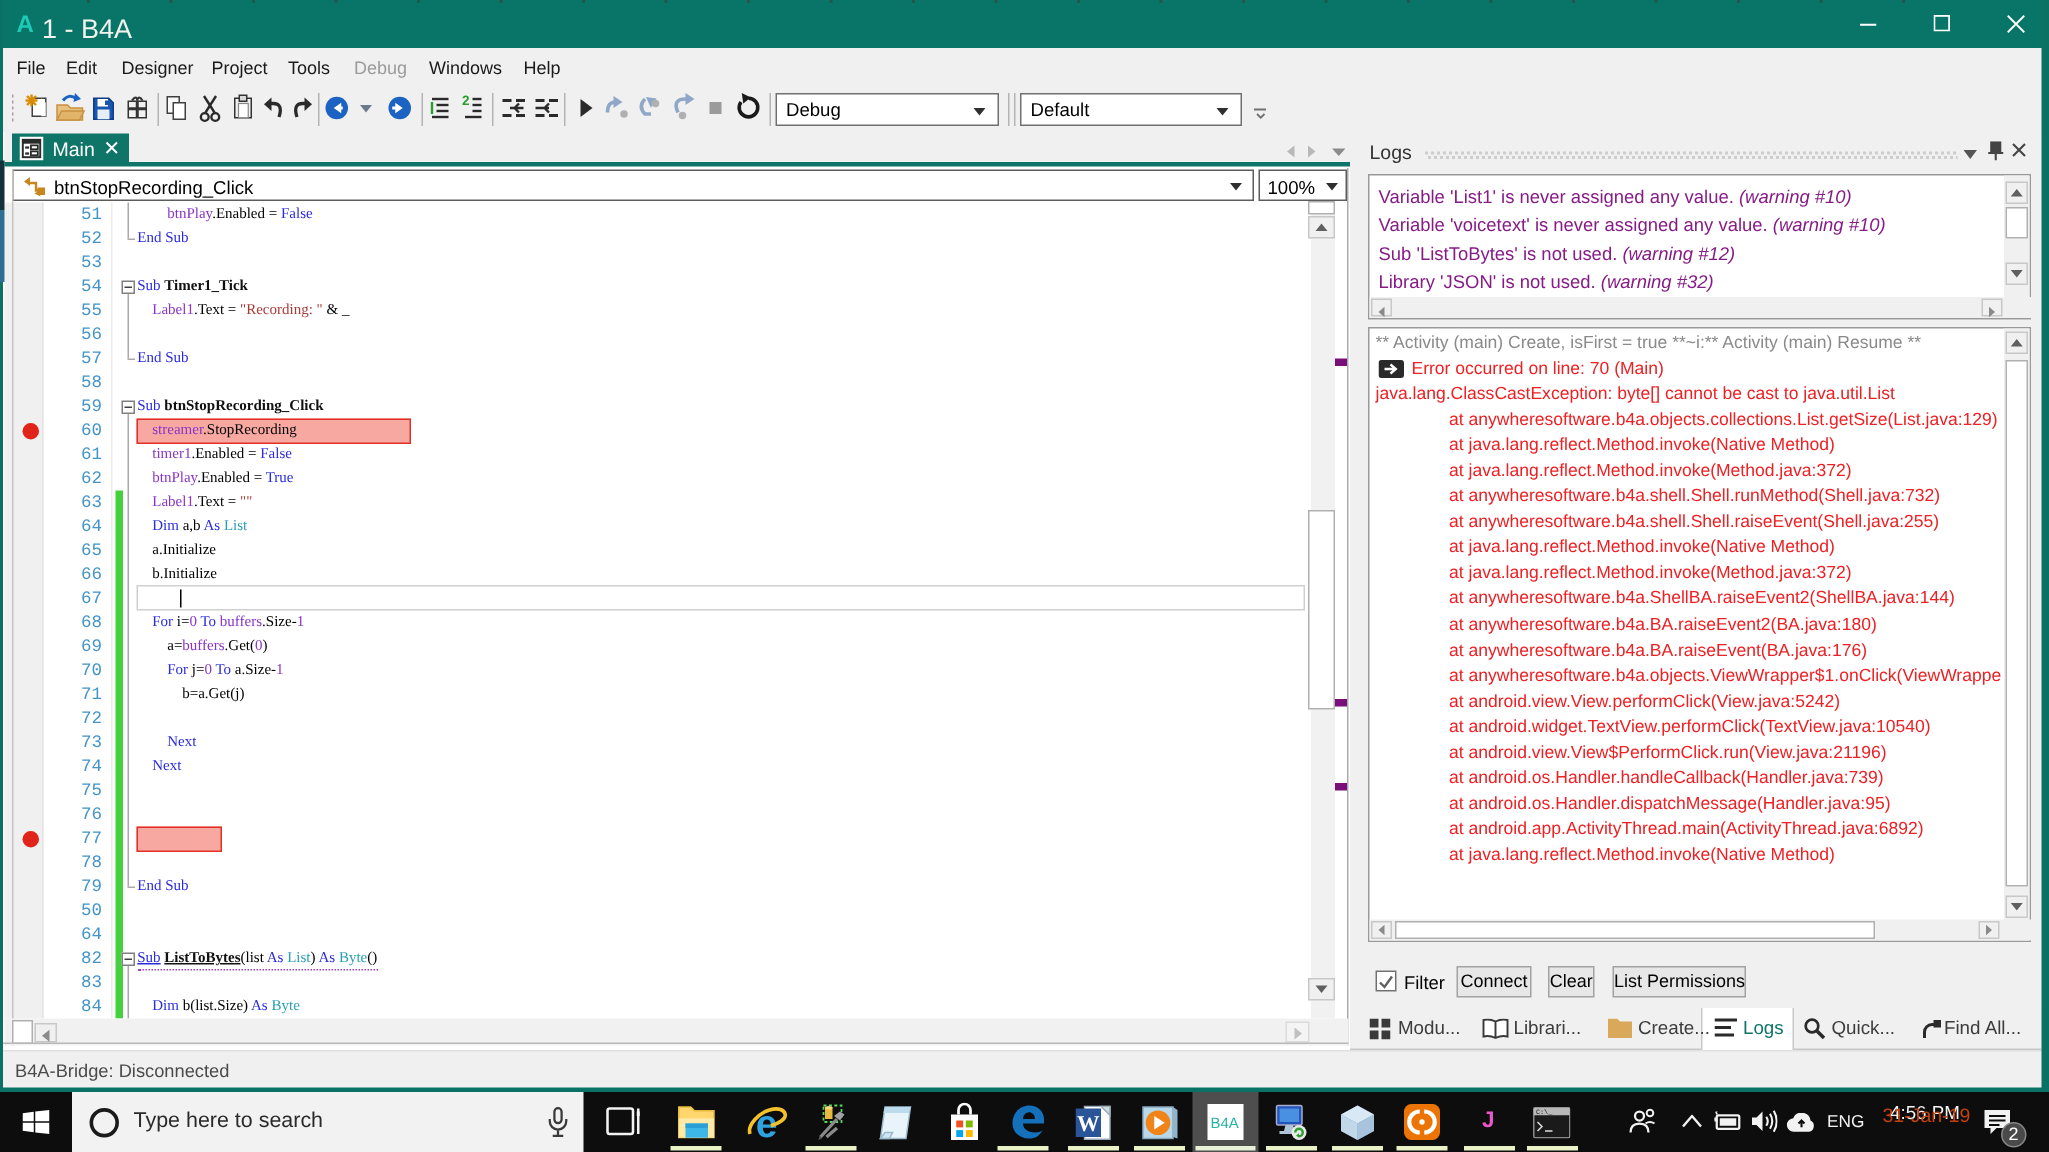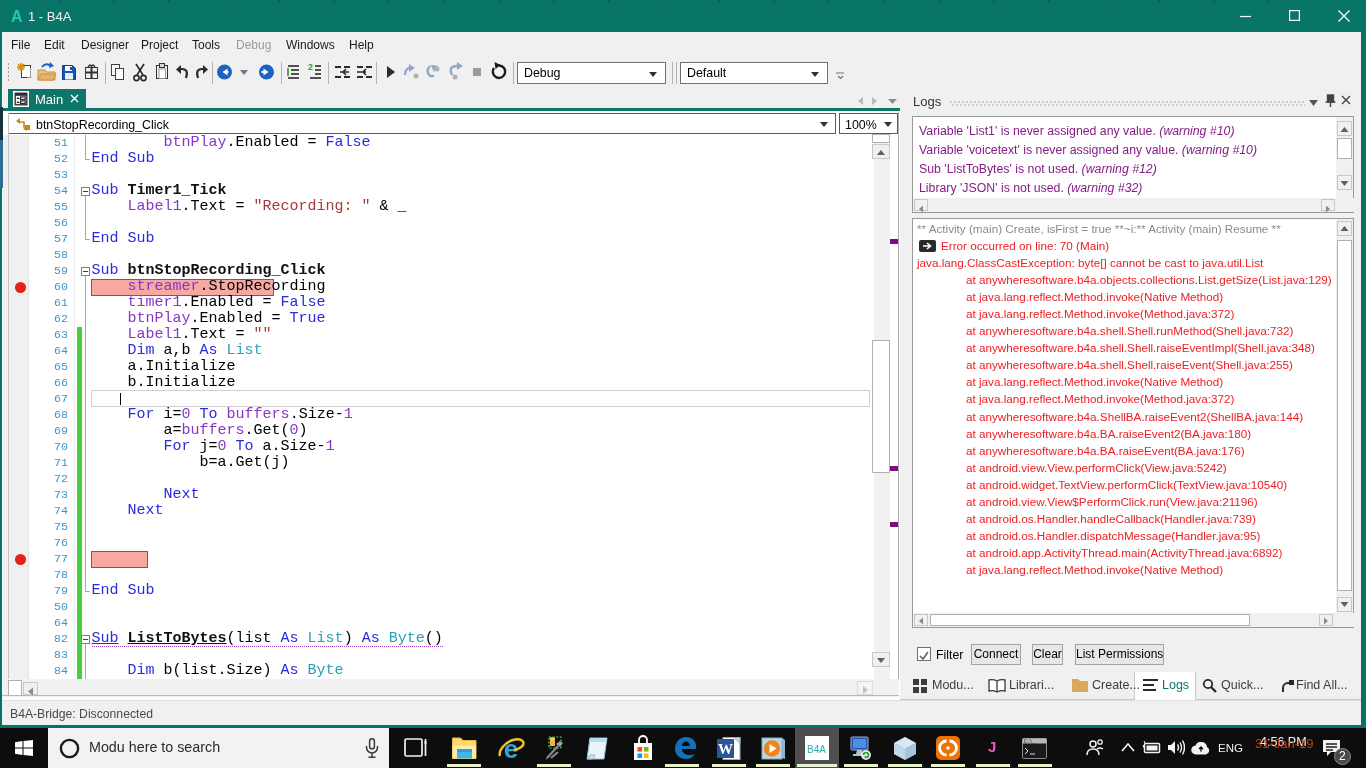--- a/index.html
+++ b/index.html
@@ -2,40 +2,40 @@
 <html><head>
 <meta charset="utf-8">
 <style>
 *{margin:0;padding:0;box-sizing:border-box}
 html,body{width:1366px;height:768px;overflow:hidden}
 body{font-family:"Liberation Sans",sans-serif;position:relative;background:#fff}
 .abs{position:absolute}
 
 #title{left:0;top:0;width:1366px;height:32px;background:#087568}
 #title .logo{left:11px;top:10px;color:#1ec9b7;font-weight:bold;font-size:16px;line-height:14px}
-#title .t{left:28px;top:9px;color:#f2f2ee;font-size:13px}
+#title .t{left:28px;top:9px;color:#f2f2ee;font-size:18px}
 .tick{top:0;width:2px;height:2px;background:#23564e}
 
 #menu{left:0;top:32px;width:1366px;height:26px;background:#f0f0f0}
 #menu span{position:absolute;top:6px;font-size:12px;color:#1a1a1a}
 
 #toolbar{left:0;top:58px;width:1366px;height:30px;background:#f0f0f0}
 .combo{position:absolute;background:#fff;border:1px solid #707070;font-size:12.4px;color:#000}
 .combo .cv{position:absolute;left:6px;top:3px}
 .carrow{position:absolute;width:0;height:0;border-left:4px solid transparent;border-right:4px solid transparent;border-top:5px solid #303030}
 
 #maintab{left:8px;top:89px;width:78px;height:19px;background:#0e7568}
 #tealbar{left:3px;top:108px;width:897px;height:3px;background:#0e7568}
 
 #edit{left:3px;top:135px;width:867px;height:544px;background:#fff}
 #bpmargin{left:3px;top:135px;width:26px;height:544px;background:#f0f0f0;border-right:1px solid #e2e2e2}
 #numsep{left:74px;top:135px;width:1px;height:544px;background:#ececec}
 #greenbar{left:76.5px;top:327px;width:5.5px;height:352px;background:#43d13c}
 .ln{position:absolute;left:30px;width:38px;height:16px;text-align:right;color:#4394c8;font-family:"Liberation Mono",monospace;font-size:11.67px;line-height:16px}
-.cl{position:absolute;left:91.5px;height:16px;font-family:Liberation Mono, monospace;font-size:15px;line-height:16px;white-space:pre;color:#000}
+.cl{position:absolute;left:91.5px;height:16px;font-family:Liberation Serif, serif;font-size:10px;line-height:16px;white-space:pre;color:#000}
 .k{color:#2b2bdd}.g{color:#8a35c8}.t{color:#2aa0b4}.s{color:#a93a38}.n{color:#8a35c8}.b{font-weight:bold;color:#111}
 .fold{position:absolute;left:81px;width:9px;height:9px;border:1px solid #808080;background:#fff}
 .fold:after{content:"";position:absolute;left:1px;top:3px;width:5px;height:1px;background:#404040}
 .fline{position:absolute;left:85px;width:1px;background:#a8a8a8}
 .ftick{position:absolute;left:85px;width:5px;height:1px;background:#a8a8a8}
 .bp{position:absolute;left:15px;width:11px;height:11px;border-radius:50%;background:#e2231a}
 .sbb{position:absolute;background:#f0f0f0;border:1px solid #c8c8c8;color:#606060}
 .thumb{position:absolute;background:#fff;border:1px solid #b0b0b0}
 
 #rpanel{left:900px;top:88px;width:461px;height:640px;background:#f0f0f0}
@@ -418,27 +418,27 @@
 
   <div class="abs" style="left:12px;top:130px;width:442px;height:410px;background:#fff;border:1px solid #999;font-size:11.7px">
     <div class="abs" style="left:4px;top:1px;line-height:17.05px;white-space:nowrap;color:#ed2024">
       <div style="color:#8a8a8a">** Activity (main) Create, isFirst = true **~i:** Activity (main) Resume **</div>
       <div style="padding-left:24px">Error occurred on line: 70 (Main)</div>
       <div>java.lang.ClassCastException: byte[] cannot be cast to java.util.List</div>
       <div class="at">at anywheresoftware.b4a.objects.collections.List.getSize(List.java:129)</div>
       <div class="at">at java.lang.reflect.Method.invoke(Native Method)</div>
       <div class="at">at java.lang.reflect.Method.invoke(Method.java:372)</div>
       <div class="at">at anywheresoftware.b4a.shell.Shell.runMethod(Shell.java:732)</div>
-      <div class="at">at anywheresoftware.b4a.shell.Shell.raiseEventImpl(Shell.java:348)</div>
       <div class="at">at anywheresoftware.b4a.shell.Shell.raiseEvent(Shell.java:255)</div>
       <div class="at">at java.lang.reflect.Method.invoke(Native Method)</div>
       <div class="at">at java.lang.reflect.Method.invoke(Method.java:372)</div>
       <div class="at">at anywheresoftware.b4a.ShellBA.raiseEvent2(ShellBA.java:144)</div>
       <div class="at">at anywheresoftware.b4a.BA.raiseEvent2(BA.java:180)</div>
       <div class="at">at anywheresoftware.b4a.BA.raiseEvent(BA.java:176)</div>
+      <div class="at">at anywheresoftware.b4a.objects.ViewWrapper$1.onClick(ViewWrappe</div>
       <div class="at">at android.view.View.performClick(View.java:5242)</div>
       <div class="at">at android.widget.TextView.performClick(TextView.java:10540)</div>
       <div class="at">at android.view.View$PerformClick.run(View.java:21196)</div>
       <div class="at">at android.os.Handler.handleCallback(Handler.java:739)</div>
       <div class="at">at android.os.Handler.dispatchMessage(Handler.java:95)</div>
       <div class="at">at android.app.ActivityThread.main(ActivityThread.java:6892)</div>
       <div class="at">at java.lang.reflect.Method.invoke(Native Method)</div>
     </div>
     <svg class="abs" style="left:6px;top:21px" width="17" height="12" viewBox="0 0 17 12">
         <rect x="0" y="0" width="17" height="12" rx="2" fill="#2a2a2a"></rect>
@@ -517,21 +517,21 @@
 <div class="abs" id="taskbar">
 
   <svg class="abs" style="left:15px;top:12px" width="18" height="16" viewBox="0 0 18 16">
       <path d="M0 2.2 L7.5 1.1 V7.5 H0 Z M8.5 1 L18 0 V7.5 H8.5 Z M0 8.5 H7.5 V14.9 L0 13.8 Z M8.5 8.5 H18 V16 L8.5 15 Z" fill="#fff"></path>
     </svg>
 
   <div class="abs" style="left:48px;top:0;width:341px;height:40px;background:#f2f2f2"></div>
   <svg class="abs" style="left:59px;top:10px" width="21" height="21" viewBox="0 0 21 21">
       <circle cx="10.5" cy="10.5" r="8.6" fill="none" stroke="#1a1a1a" stroke-width="2.4"></circle>
     </svg>
-  <span class="abs" style="left:89px;top:11px;font-size:14.3px;color:#2a2a2a">Modu here to search</span>
+  <span class="abs" style="left:89px;top:11px;font-size:14.3px;color:#2a2a2a">Type here to search</span>
   <svg class="abs" style="left:365px;top:10px" width="14" height="20" viewBox="0 0 14 20">
       <rect x="4.6" y="0.8" width="4.8" height="10" rx="2.4" fill="none" stroke="#3a3a3a" stroke-width="1.5"></rect>
       <path d="M1.5 8 v1.5 a5.5 5.5 0 0 0 11 0 V8 M7 15 v4 M3.5 19.2 h7" fill="none" stroke="#3a3a3a" stroke-width="1.5"></path>
     </svg>
 
   <svg class="abs" style="left:404px;top:8px" width="25" height="24" viewBox="0 0 25 24">
       <rect x="1" y="3" width="17" height="17" rx="1.5" fill="none" stroke="#f2f2f2" stroke-width="1.7"></rect>
       <line x1="21.5" y1="3" x2="21.5" y2="20" stroke="#f2f2f2" stroke-width="1.7"></line>
       <rect x="20.5" y="5" width="2" height="3" fill="#f2f2f2"></rect>
     </svg>

